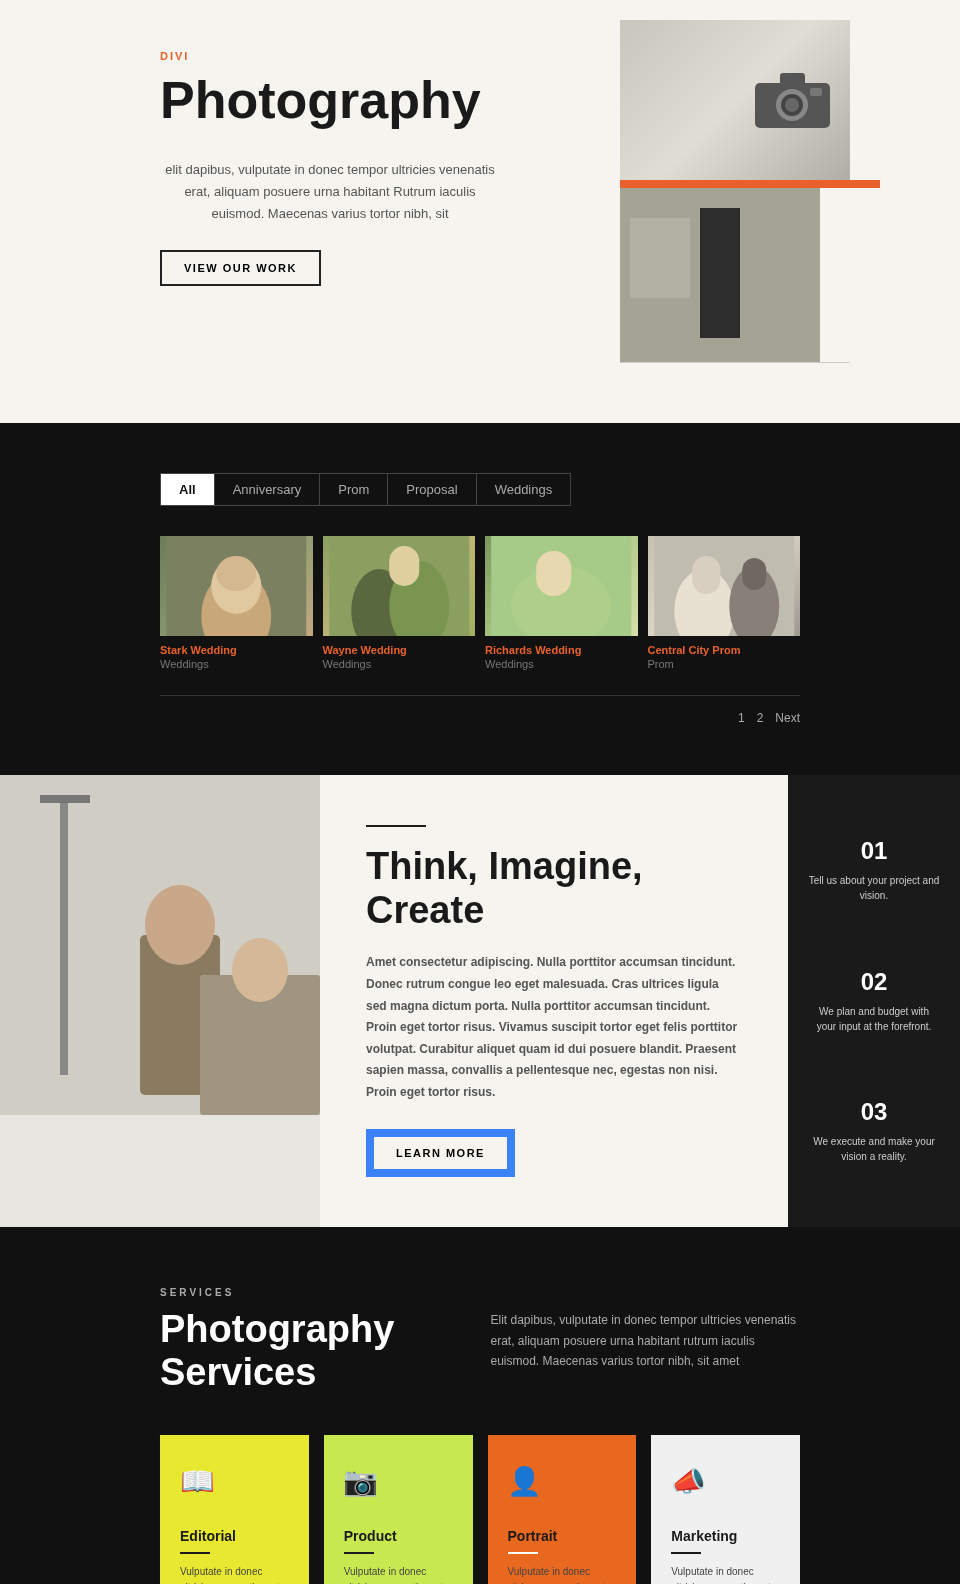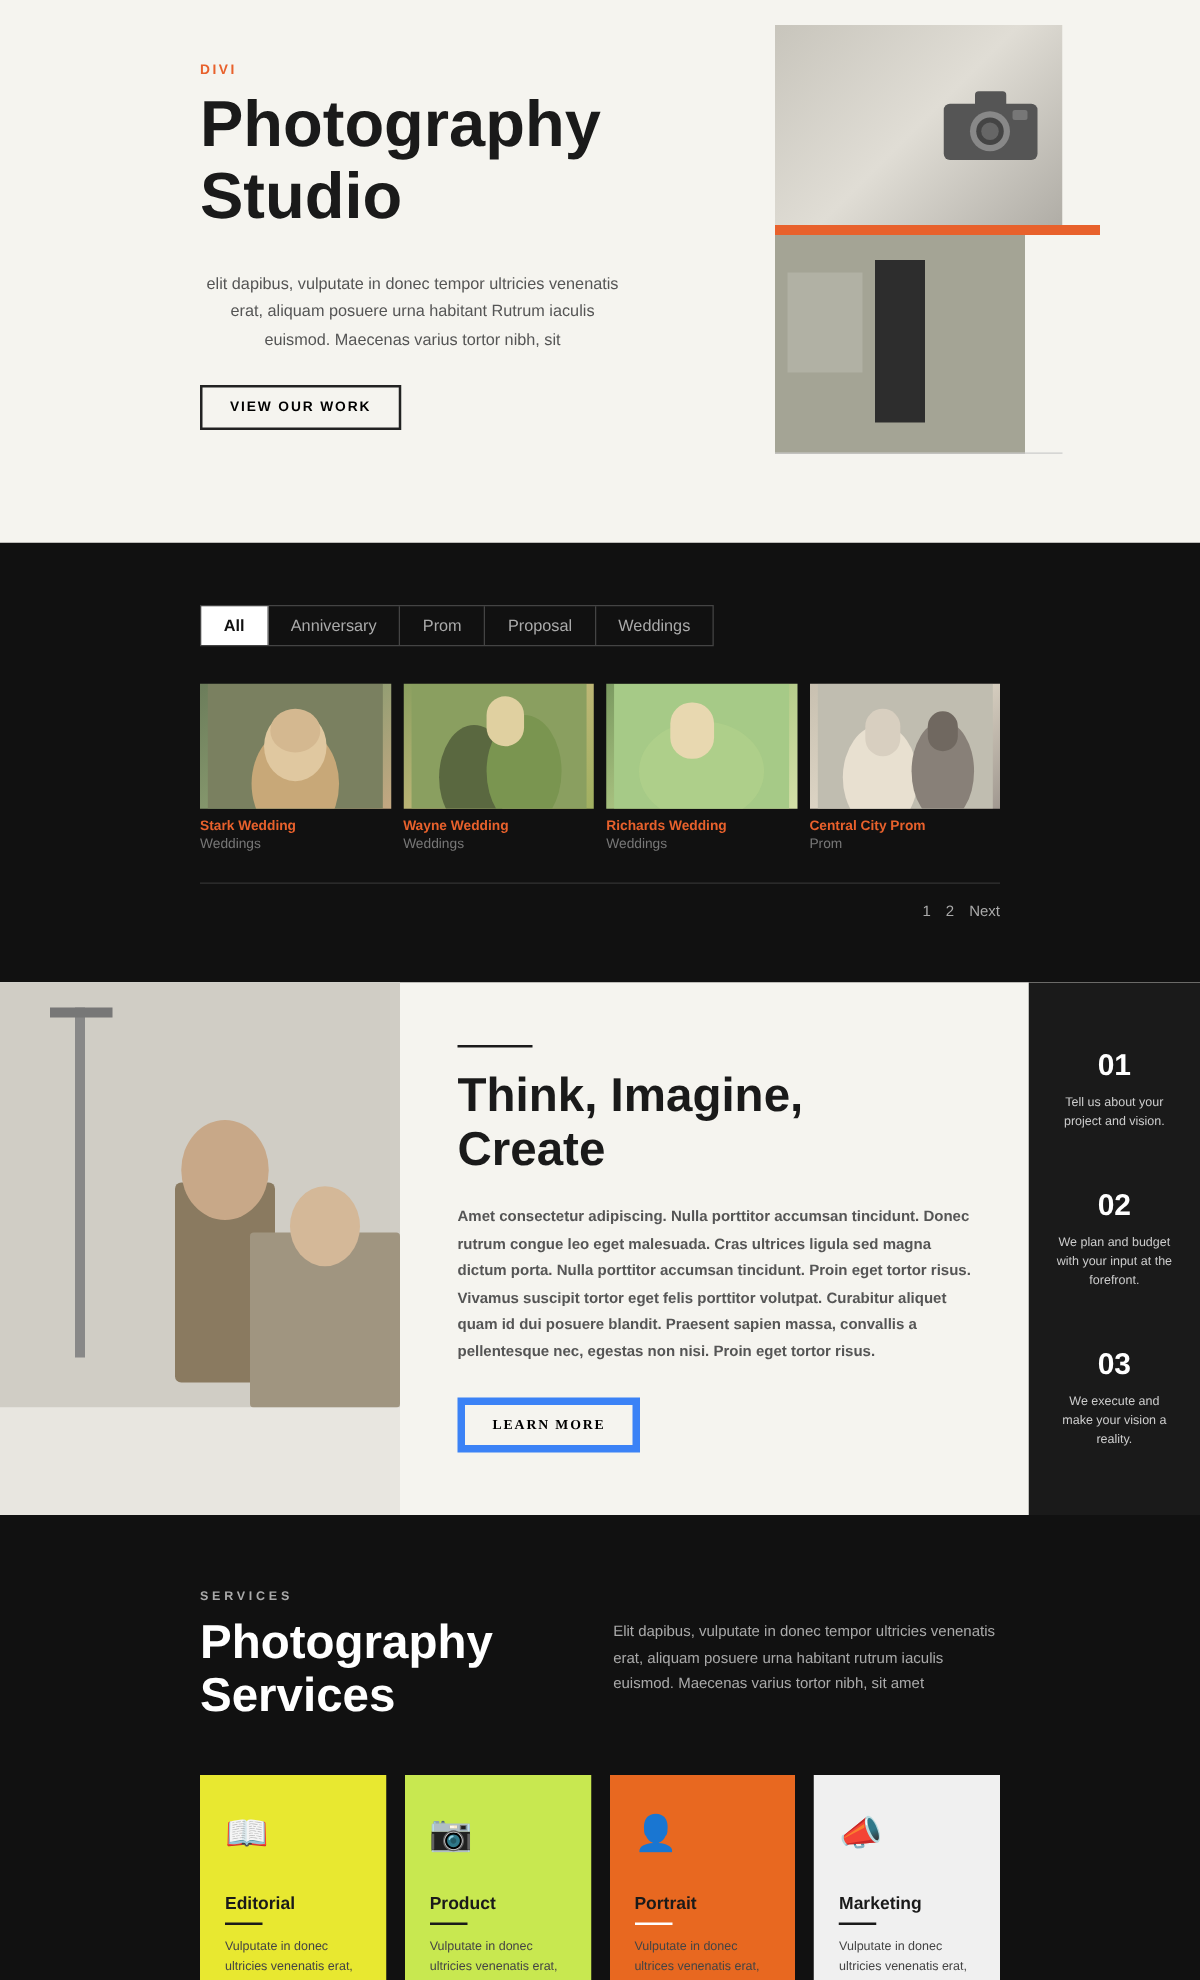--- a/index.html
+++ b/index.html
@@ -218,33 +218,33 @@
     }
     .tic-desc {
       font-size: 12px;
       color: #555;
       line-height: 1.8;
       font-family: Arial, sans-serif;
       margin-bottom: 25px;
       font-weight: bold;
     }
     .tic-btn {
-      border: 6px solid #3b82f6;
+      border: 8px solid #3b82f6;
       background: transparent;
       padding: 10px 22px;
       font-size: 11px;
-      font-family: Liberation Serif, serif;
+      font-family: Liberation Sans, sans-serif;
       font-weight: bold;
       letter-spacing: 1.5px;
       text-transform: uppercase;
       cursor: pointer;
       display: inline-block;
     }
     .tic-right {
-      width: 137px;
+      width: 172px;
       background: #1a1a1a;
       padding: 30px 20px;
       display: flex;
       flex-direction: column;
       justify-content: space-around;
     }
     .tic-step {
       color: #fff;
       text-align: center;
     }
@@ -347,21 +347,20 @@
     }
   </style>
 </head>
 <body>
 
 <section class="hero-section">
   <div class="hero-left">
     <div class="hero-brand">DIVI</div>
     <h1 class="hero-title">
       <span>Photography</span><br>
-      <span>Studio</span>
     </h1>
     <p class="hero-description">elit dapibus, vulputate in donec tempor ultricies venenatis erat, aliquam posuere urna habitant Rutrum iaculis euismod. Maecenas varius tortor nibh, sit</p>
     <button class="hero-btn">VIEW OUR WORK</button>
   </div>
   <div class="hero-right">
     <div class="hero-img-top">
       <div class="hero-img-top-inner">
 
         <svg width="90" height="65" viewBox="0 0 90 65">
           <rect x="5" y="15" width="75" height="45" rx="5" fill="#555"></rect>

